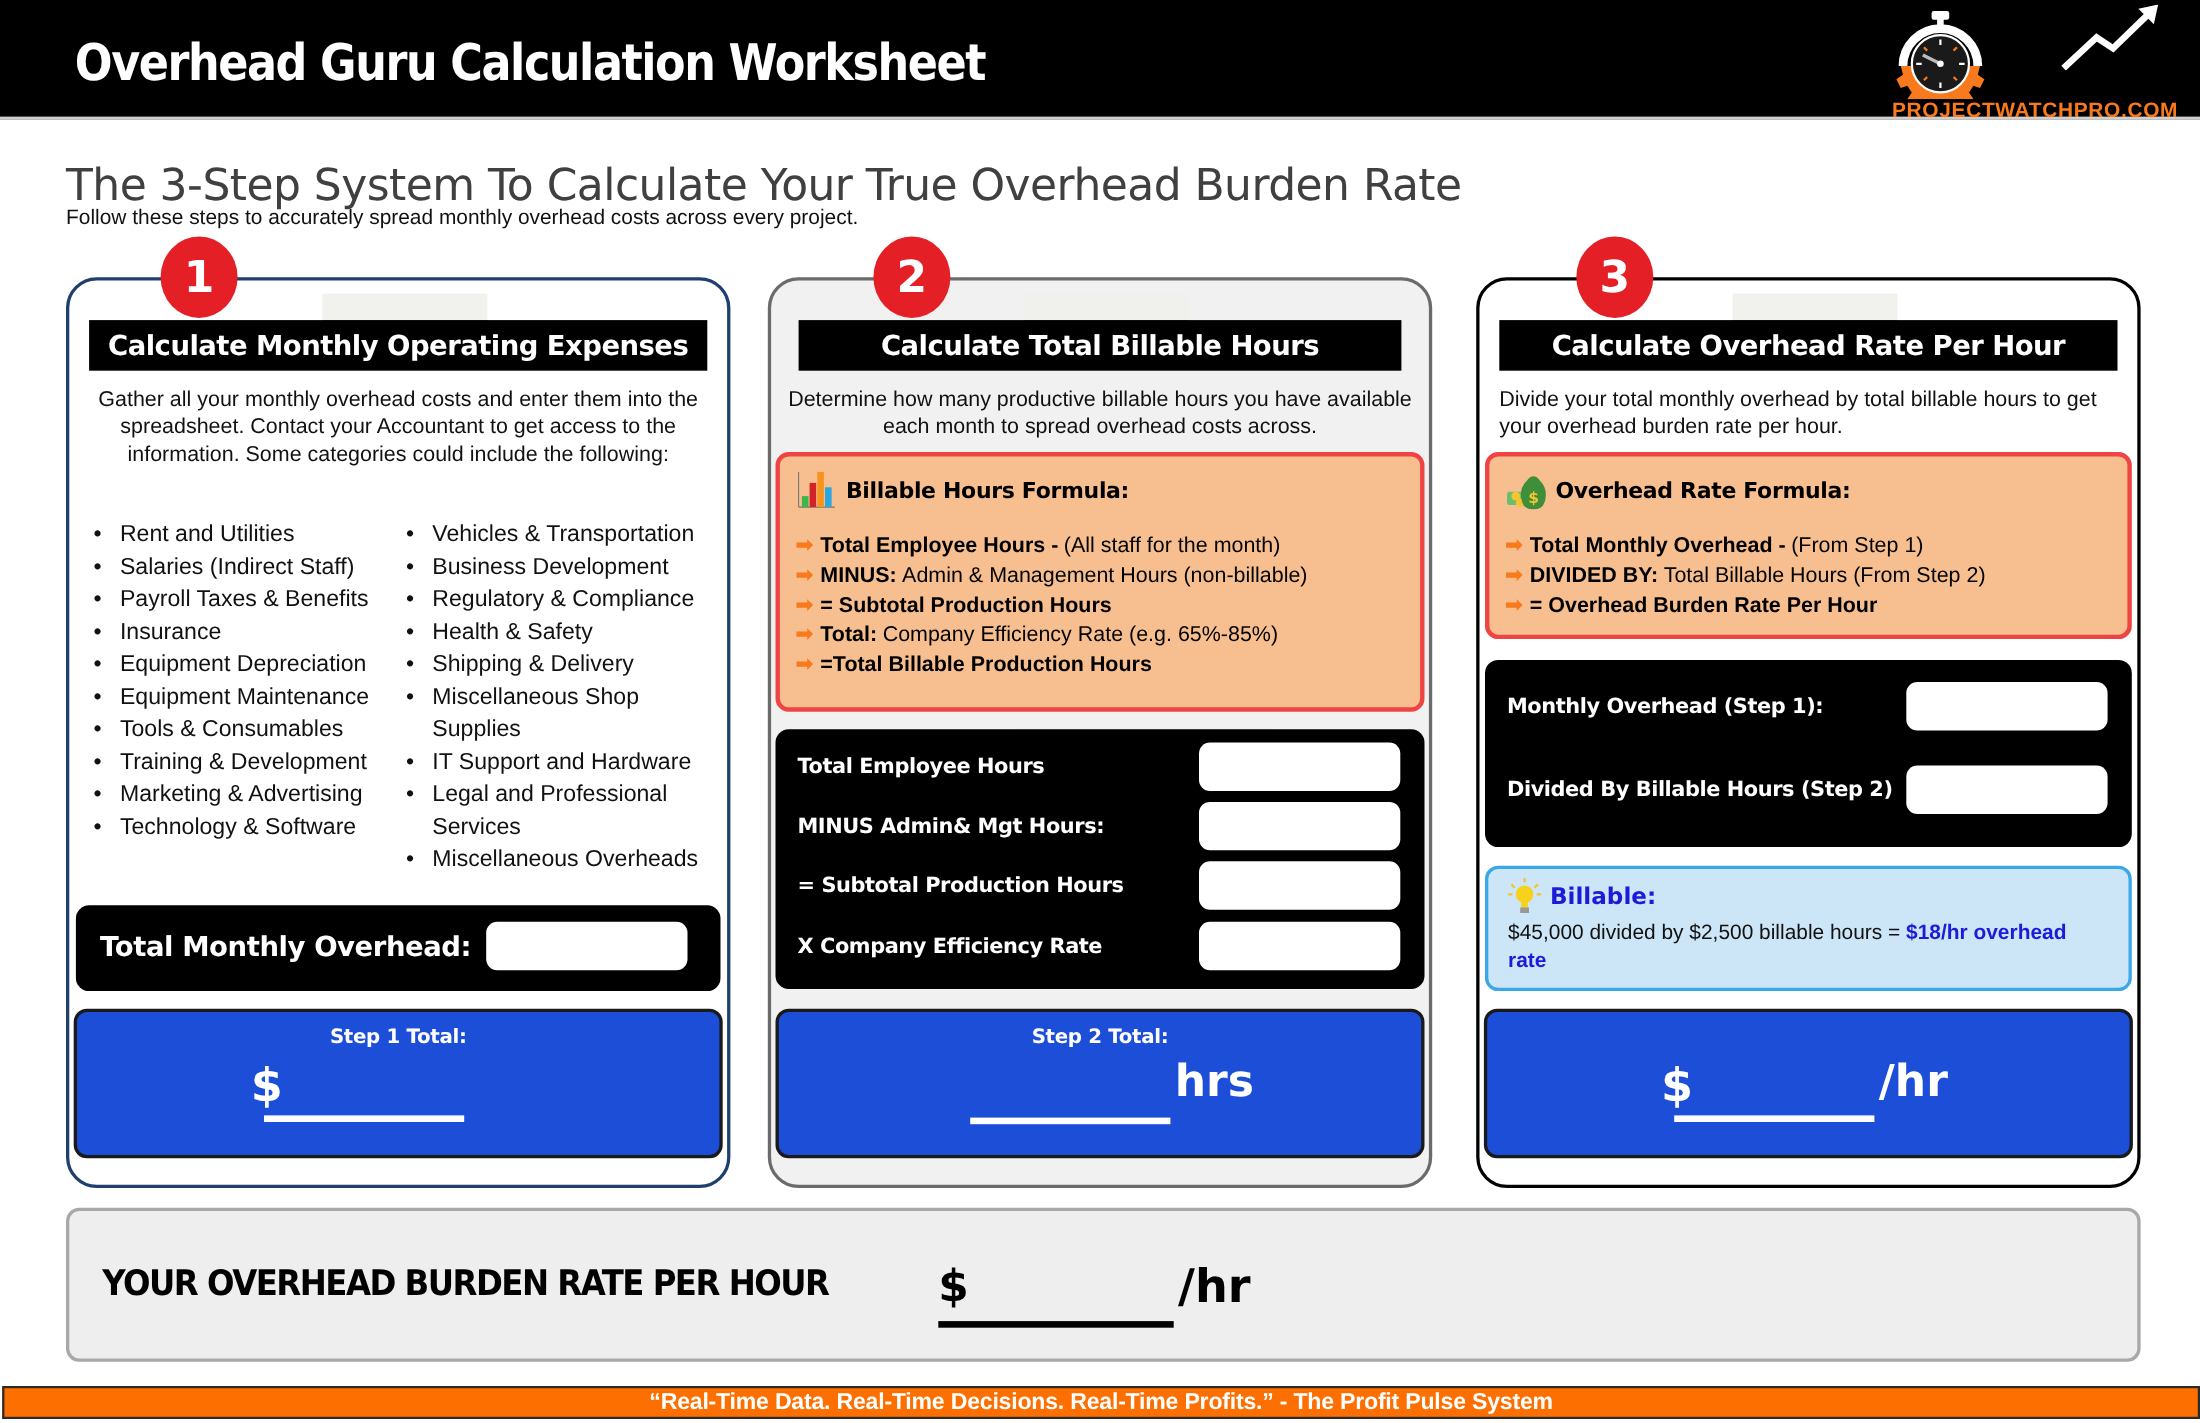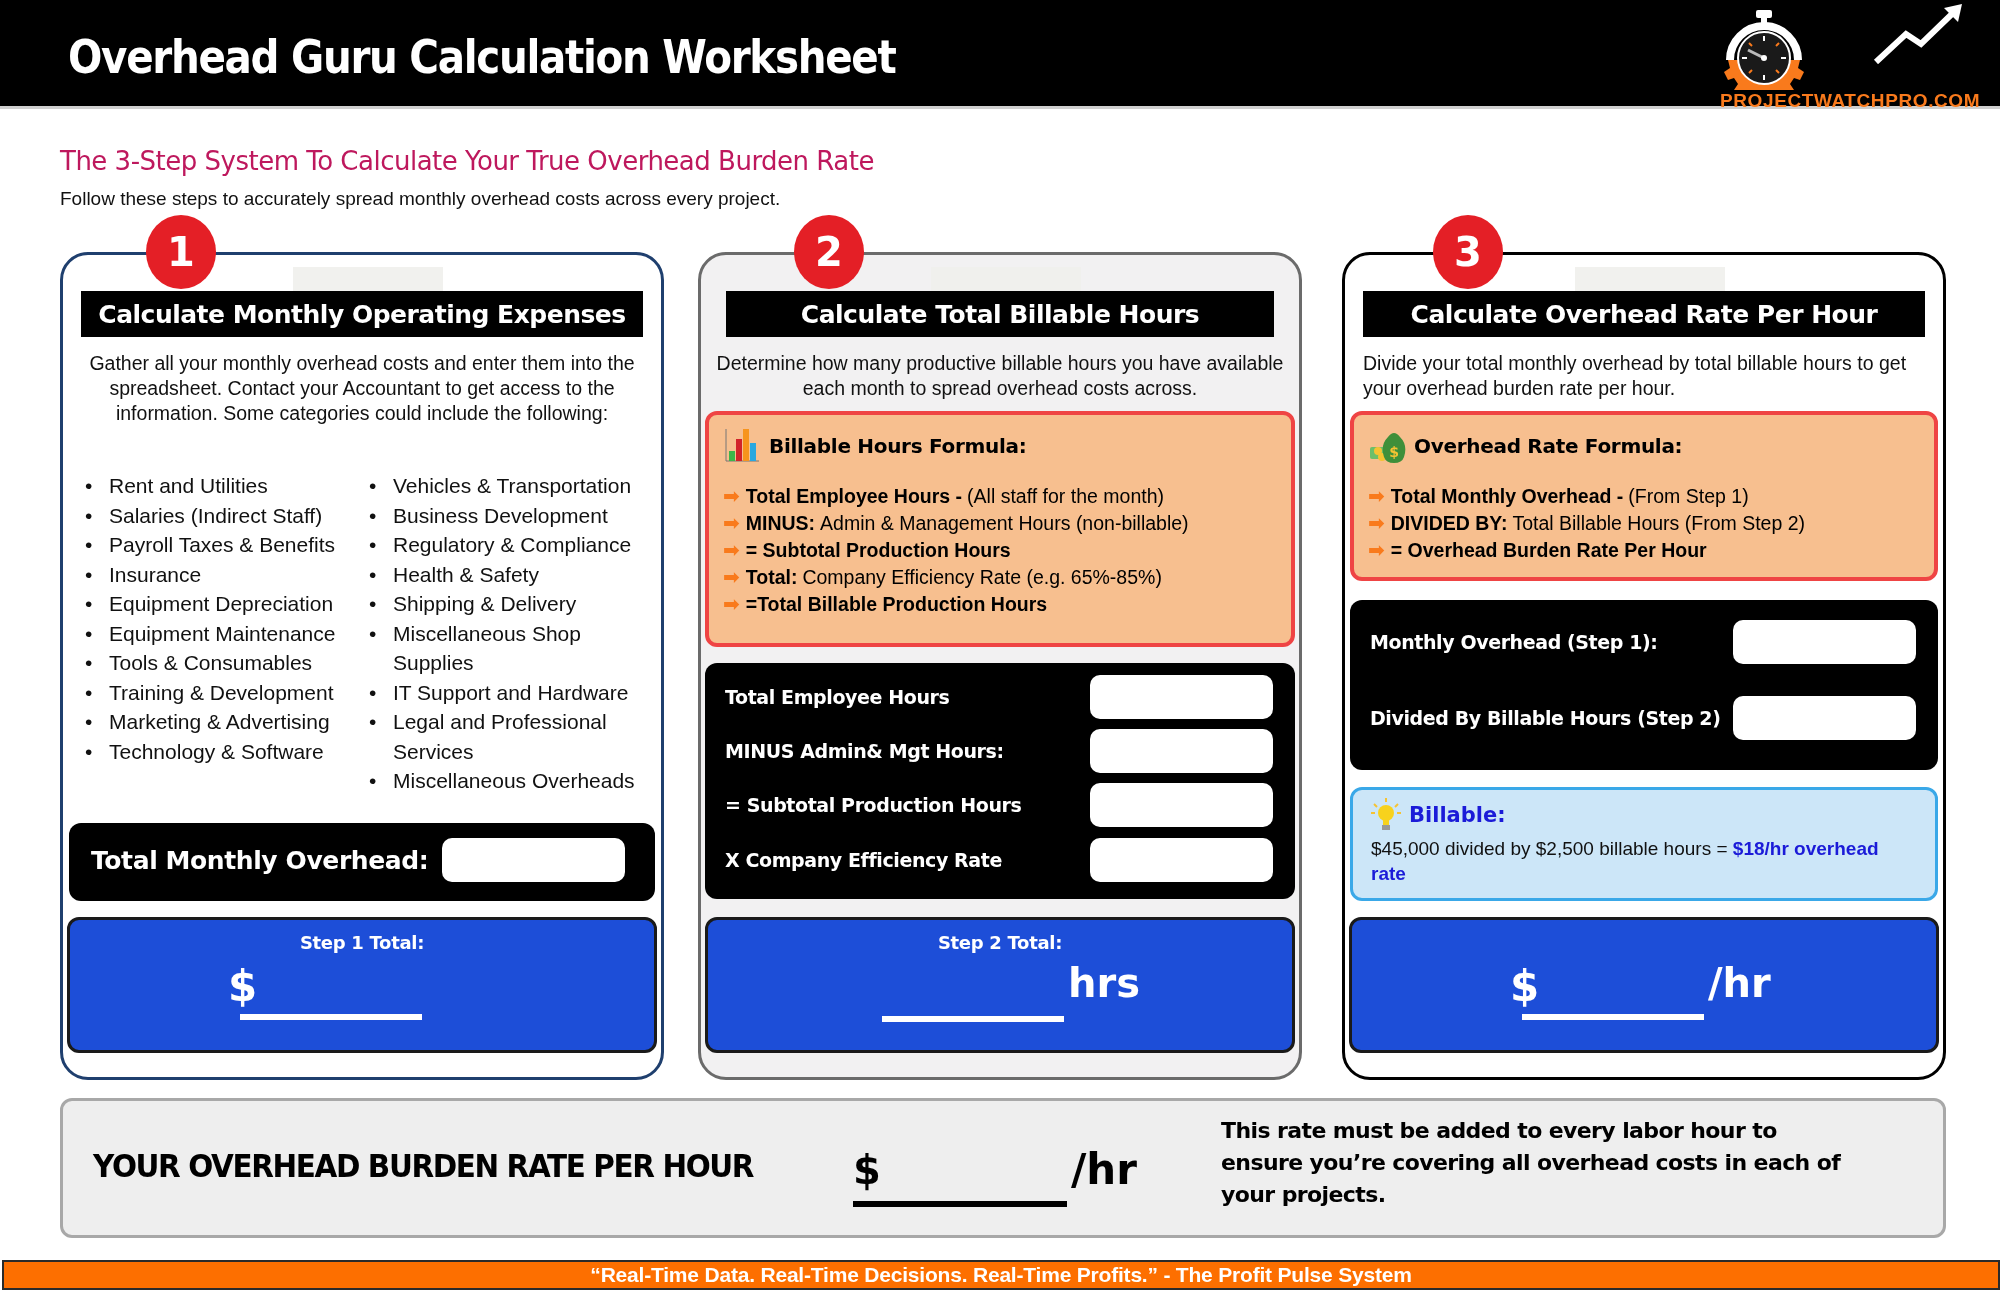--- a/index.html
+++ b/index.html
@@ -11,21 +11,21 @@
   .header-title { position: absolute; left: 68px; top: 30px; font-family: "DejaVu Sans", sans-serif; font-weight: bold; font-size: 46px; color: #fff; letter-spacing: -1.5px; transform: scaleX(0.88); transform-origin: left center; white-space: nowrap; }
   .logo { position: absolute; left: 1716px; top: 4px; width: 270px; height: 116px; }
   .logo-icon { position: absolute; left: 6px; top: 6px; width: 84px; height: 84px; }
   .logo-word { position: absolute; left: 92px; top: 8px; font-family: "DejaVu Sans", sans-serif; font-weight: bold; font-size: 72px; line-height: 80px; color: #fff; letter-spacing: -3px; }
   .logo-word .w { color: #f97a1c; }
   .logo-arrow { position: absolute; left: 150px; top: 0px; width: 100px; height: 60px; }
   .logo-domain { position: absolute; left: 4px; top: 86px; font-size: 19px; font-weight: bold; color: #f97a1c; letter-spacing: 0.6px; white-space: nowrap; }
   .logo-tag { position: absolute; left: 8px; top: 108px; font-size: 8px; font-weight: bold; color: #fff; white-space: nowrap; }
 
   
-  .intro-title { position: absolute; left: 60px; top: 146px; font-size: 26px; color: #be185d; font-family: "DejaVu Sans", sans-serif; font-weight: normal; letter-spacing: -0.5px; white-space: nowrap; }
+  .intro-title { position: absolute; left: 60px; top: 146px; font-size: 40px; color: #404040; font-family: "DejaVu Sans", sans-serif; font-weight: normal; letter-spacing: -0.5px; white-space: nowrap; }
   .intro-sub { position: absolute; left: 60px; top: 188px; font-size: 19px; color: #111; white-space: nowrap; }
 
   
   .card { position: absolute; top: 252px; width: 604px; height: 828px; border-radius: 28px; }
   .card-1 { left: 60px; border: 3px solid #1f3f6e; background: #fff; }
   .card-2 { left: 698px; border: 3px solid #6b6b6b; background: #f2f1f2; }
   .card-3 { left: 1342px; border: 3px solid #000; background: #fff; }
 
   .step-badge { position: absolute; top: -40px; width: 70px; height: 74px; border-radius: 50%; background: #e41f26; color: #fff; font-weight: bold; font-size: 40px; display: flex; align-items: center; justify-content: center; font-family: "DejaVu Sans", sans-serif; }
   .card-1 .step-badge { left: 83px; }
@@ -327,16 +327,15 @@
   </div>
 </div>
 
 <div class="summary">
   <div class="summary-label">YOUR OVERHEAD BURDEN RATE PER HOUR</div>
   <div class="summary-value">
     <span class="dollar">$</span>
     <span class="line"></span>
     <span class="unit">/hr</span>
   </div>
-  <div class="summary-note">This rate must be added to every labor hour to ensure you’re covering all overhead costs in each of your projects.</div>
 </div>
 
 <div class="footer">“Real-Time Data. Real-Time Decisions. Real-Time Profits.” - The Profit Pulse System</div>
 
 </body></html>

